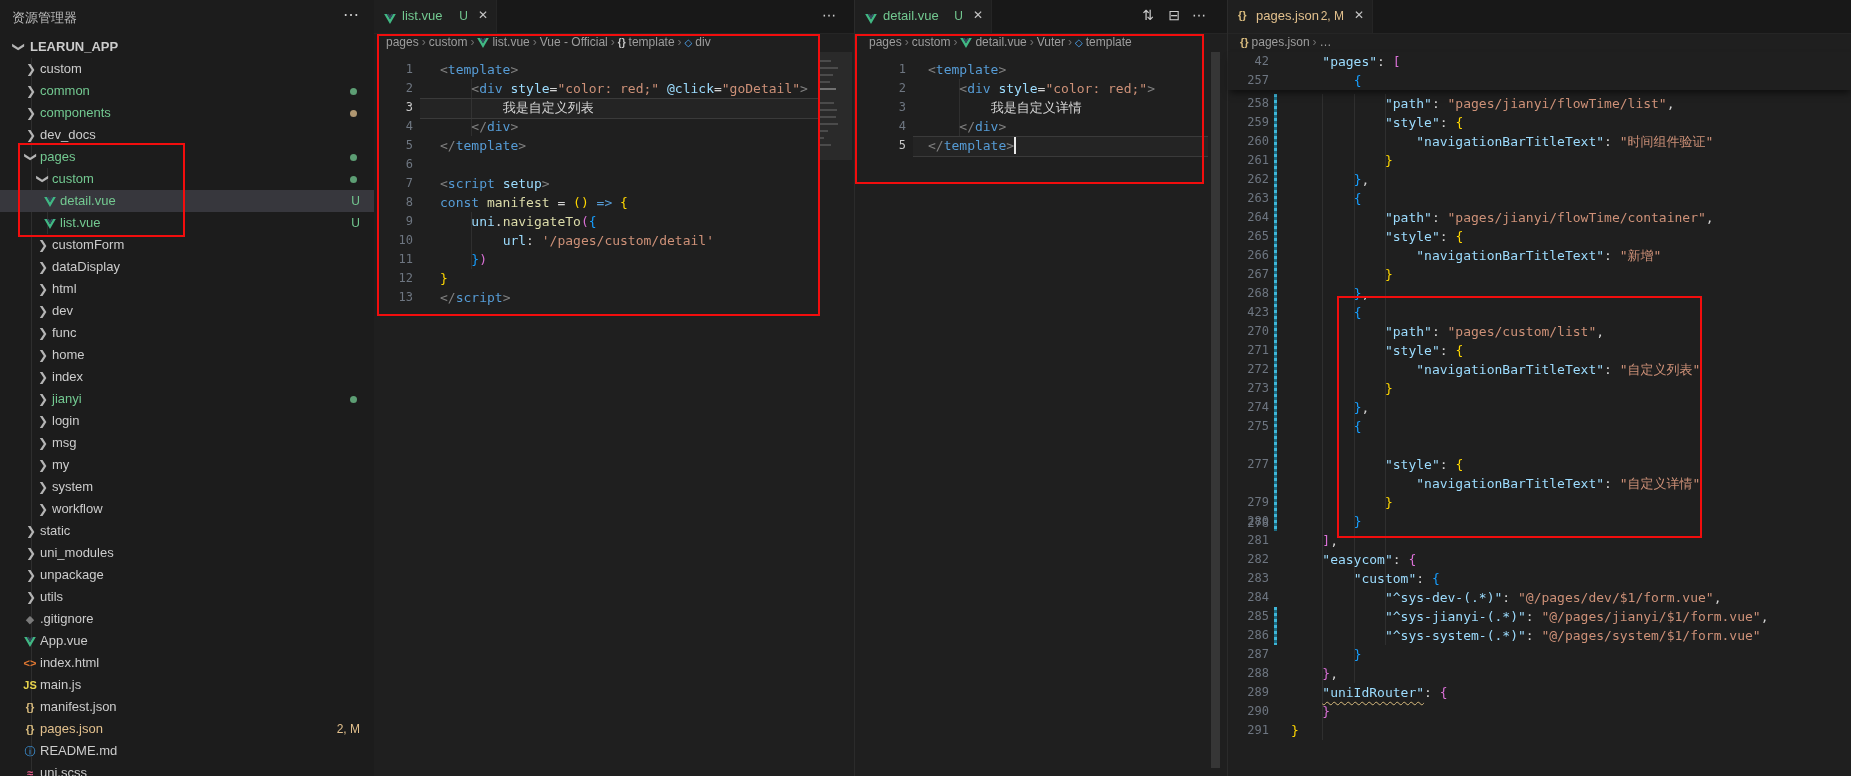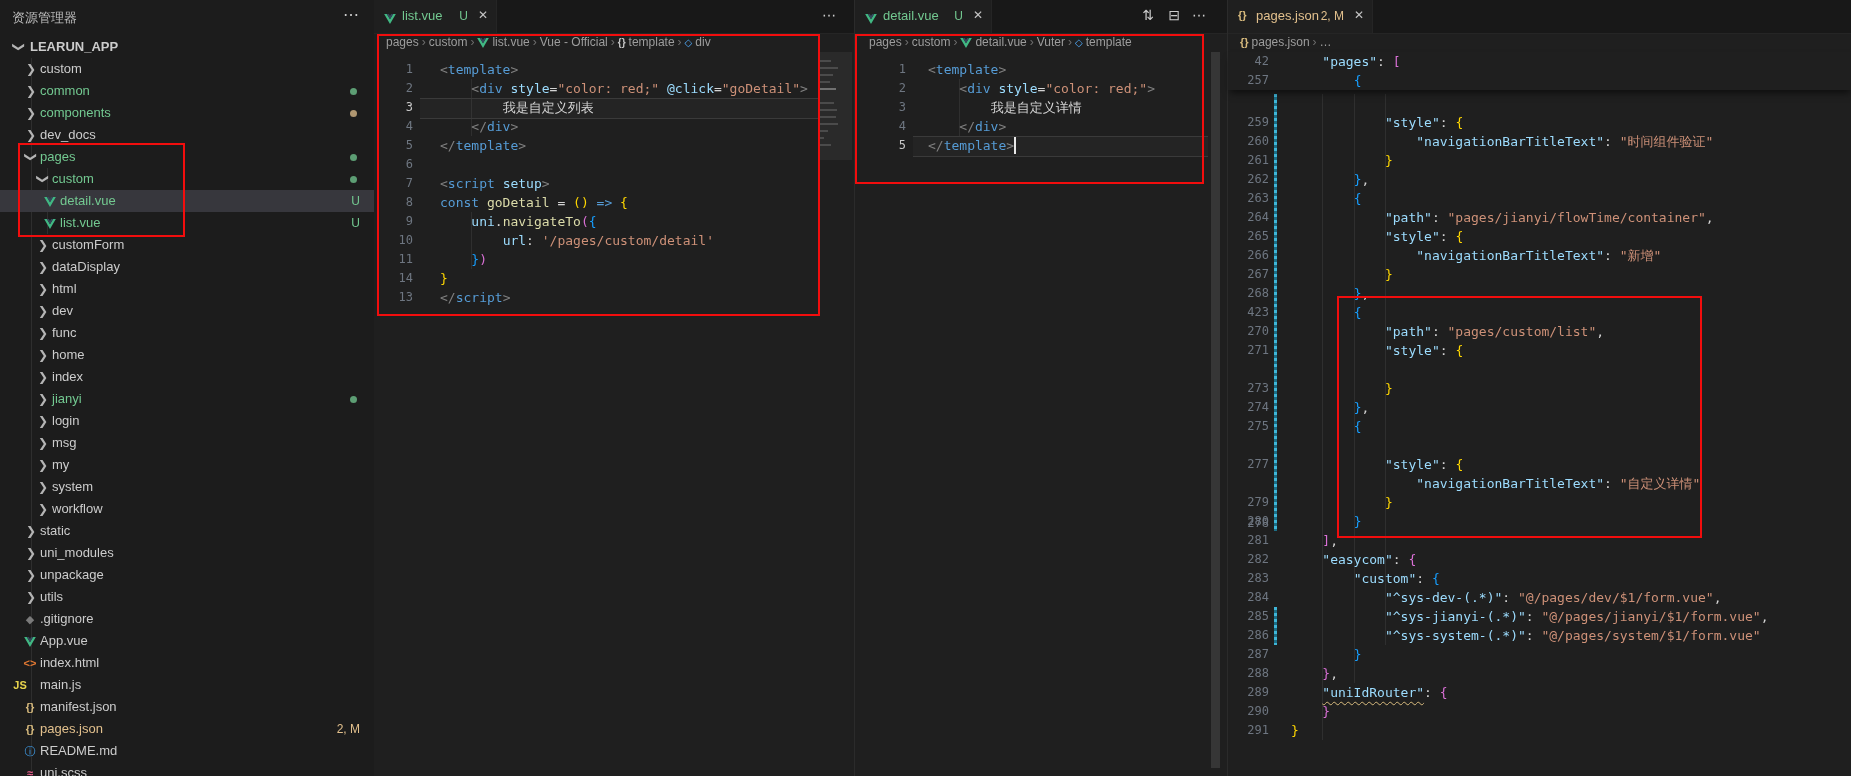--- a/index.html
+++ b/index.html
@@ -207,21 +207,21 @@
             <path d="M0 0 L7 12 L14 0 L10.8 0 L7 6.4 L3.2 0 Z" fill="#41b883"></path>
             <path d="M3.2 0 L7 6.4 L10.8 0 L8.4 0 L7 2.5 L5.6 0 Z" fill="#35495e"></path>
           </svg></span>
         <span class="lbl c-def" style="left: 40px;">App.vue</span>
       </div>
       <div class="trow" style="top: 616px;">
         <span class="ic-html ficon" style="left: 22px;">&lt;&gt;</span>
         <span class="lbl c-def" style="left: 40px;">index.html</span>
       </div>
       <div class="trow" style="top: 638px;">
-        <span class="ic-js ficon" style="left: 12px;">JS</span>
+        <span class="ic-js ficon" style="left: 22px;">JS</span>
         <span class="lbl c-def" style="left: 40px;">main.js</span>
       </div>
       <div class="trow" style="top: 660px;">
         <span class="ic-braces ficon" style="left: 22px;">{}</span>
         <span class="lbl c-def" style="left: 40px;">manifest.json</span>
       </div>
       <div class="trow" style="top: 682px;">
         <span class="ic-braces ficon" style="left: 22px;">{}</span>
         <span class="lbl c-yellow" style="left: 40px;">pages.json</span>
         <span class="badge c-yellow">2, M</span>
@@ -283,36 +283,36 @@
       <div class="line" style="top: 103px;">
         <span class="num" style="width: 39px;">6</span>
         <span class="ltext" style="left: 66px;"></span>
       </div>
       <div class="line" style="top: 122px;">
         <span class="num" style="width: 39px;">7</span>
         <span class="ltext" style="left: 66px;"><span class="tk-pun">&lt;</span><span class="tk-tag">script</span><span class="tk-wt"> </span><span class="tk-attr">setup</span><span class="tk-pun">&gt;</span></span>
       </div>
       <div class="line" style="top: 141px;">
         <span class="num" style="width: 39px;">8</span>
-        <span class="ltext" style="left: 66px;"><span class="tk-kw">const</span><span class="tk-wt"> </span><span class="tk-fn">goDetail</span><span class="tk-wt"> = </span><span class="tk-b1">()</span><span class="tk-wt"> </span><span class="tk-kw">=&gt;</span><span class="tk-wt"> </span><span class="tk-b1">{</span></span>
+        <span class="ltext" style="left: 66px;"><span class="tk-kw">const</span><span class="tk-wt"> </span><span class="tk-fn">manifest</span><span class="tk-wt"> = </span><span class="tk-b1">()</span><span class="tk-wt"> </span><span class="tk-kw">=&gt;</span><span class="tk-wt"> </span><span class="tk-b1">{</span></span>
       </div>
       <div class="line" style="top: 160px;">
         <span class="num" style="width: 39px;">9</span>
         <span class="ltext" style="left: 66px;"><span class="tk-wt">    </span><span class="tk-attr">uni</span><span class="tk-wt">.</span><span class="tk-fn">navigateTo</span><span class="tk-b2">(</span><span class="tk-b3">{</span></span>
       </div>
       <div class="line" style="top: 179px;">
         <span class="num" style="width: 39px;">10</span>
         <span class="ltext" style="left: 66px;"><span class="tk-wt">        </span><span class="tk-attr">url</span><span class="tk-wt">: </span><span class="tk-str">'/pages/custom/detail'</span></span>
       </div>
       <div class="line" style="top: 198px;">
         <span class="num" style="width: 39px;">11</span>
         <span class="ltext" style="left: 66px;"><span class="tk-wt">    </span><span class="tk-b3">}</span><span class="tk-b2">)</span></span>
       </div>
       <div class="line" style="top: 217px;">
-        <span class="num" style="width: 39px;">14</span>
+        <span class="num" style="width: 39px;">12</span>
         <span class="ltext" style="left: 66px;"><span class="tk-b1">}</span></span>
       </div>
       <div class="line" style="top: 236px;">
         <span class="num" style="width: 39px;">13</span>
         <span class="ltext" style="left: 66px;"><span class="tk-pun">&lt;/</span><span class="tk-tag">script</span><span class="tk-pun">&gt;</span></span>
       </div>
       <div class="minidash" style="left: 446px; width: 10.8px; top: 8px; background: rgb(69, 69, 69);"></div>
       <div class="minidash" style="left: 446px; width: 18px; top: 15px; background: rgb(69, 69, 69);"></div>
       <div class="minidash" style="left: 446px; width: 13.2px; top: 22px; background: rgb(69, 69, 69);"></div>
       <div class="minidash" style="left: 446px; width: 9.6px; top: 29px; background: rgb(69, 69, 69);"></div>
@@ -382,20 +382,24 @@
         <span class="tlabel c-yellow">pages.json</span>
         <span class="tbadge c-yellow" style="right: 28px;">2, M</span>
         <span class="tclose" style="right: 8px;">✕</span>
       </div>
     </div>
     <div class="crumbs" style="padding-left: 12px; line-height: 19px;"><span class="crumb"><span class="ic-braces cicon">{}</span><span>pages.json</span></span><span class="csep">›</span><span class="crumb"><span>…</span></span></div>
     <div class="code">
       <div class="guide" style="left: 94px; top: 42px; height: 646px;"></div>
       <div class="guide" style="left: 126px; top: 42px; height: 589px;"></div>
       <div class="guide" style="left: 157px; top: 42px; height: 551px;"></div>
+      <div class="line" style="top: 42px;">
+        <span class="num" style="width: 41px;">258</span>
+        <span class="ltext" style="left: 63px;"><span class="tk-wt">            </span><span class="tk-attr">"path"</span><span class="tk-wt">: </span><span class="tk-str">"pages/jianyi/flowTime/list"</span><span class="tk-wt">,</span></span>
+      </div>
       <div class="line" style="top: 61px;">
         <span class="num" style="width: 41px;">259</span>
         <span class="ltext" style="left: 63px;"><span class="tk-wt">            </span><span class="tk-attr">"style"</span><span class="tk-wt">: </span><span class="tk-b1">{</span></span>
       </div>
       <div class="line" style="top: 80px;">
         <span class="num" style="width: 41px;">260</span>
         <span class="ltext" style="left: 63px;"><span class="tk-wt">                </span><span class="tk-attr">"navigationBarTitleText"</span><span class="tk-wt">: </span><span class="tk-str">"时间组件验证"</span></span>
       </div>
       <div class="line" style="top: 99px;">
         <span class="num" style="width: 41px;">261</span>
@@ -433,20 +437,24 @@
         <span class="num" style="width: 41px;">423</span>
         <span class="ltext" style="left: 63px;"><span class="tk-wt">        </span><span class="tk-b3">{</span></span>
       </div>
       <div class="line" style="top: 270px;">
         <span class="num" style="width: 41px;">270</span>
         <span class="ltext" style="left: 63px;"><span class="tk-wt">            </span><span class="tk-attr">"path"</span><span class="tk-wt">: </span><span class="tk-str">"pages/custom/list"</span><span class="tk-wt">,</span></span>
       </div>
       <div class="line" style="top: 289px;">
         <span class="num" style="width: 41px;">271</span>
         <span class="ltext" style="left: 63px;"><span class="tk-wt">            </span><span class="tk-attr">"style"</span><span class="tk-wt">: </span><span class="tk-b1">{</span></span>
+      </div>
+      <div class="line" style="top: 308px;">
+        <span class="num" style="width: 41px;">272</span>
+        <span class="ltext" style="left: 63px;"><span class="tk-wt">                </span><span class="tk-attr">"navigationBarTitleText"</span><span class="tk-wt">: </span><span class="tk-str">"自定义列表"</span></span>
       </div>
       <div class="line" style="top: 327px;">
         <span class="num" style="width: 41px;">273</span>
         <span class="ltext" style="left: 63px;"><span class="tk-wt">            </span><span class="tk-b1">}</span></span>
       </div>
       <div class="line" style="top: 346px;">
         <span class="num" style="width: 41px;">274</span>
         <span class="ltext" style="left: 63px;"><span class="tk-wt">        </span><span class="tk-b3">}</span><span class="tk-wt">,</span></span>
       </div>
       <div class="line" style="top: 365px;">

